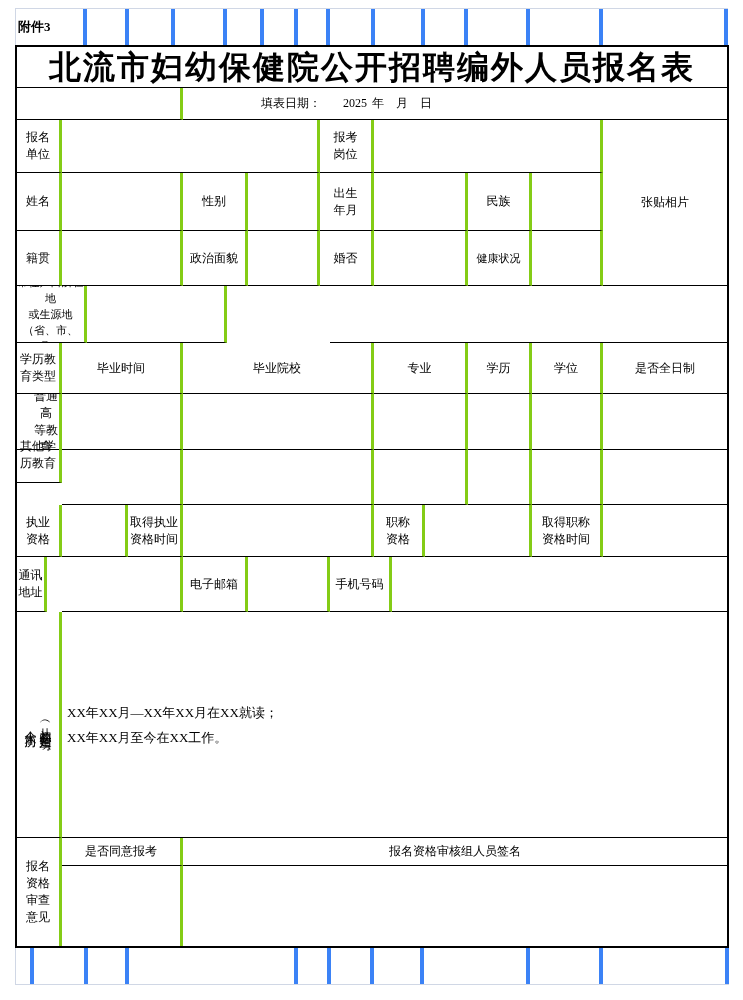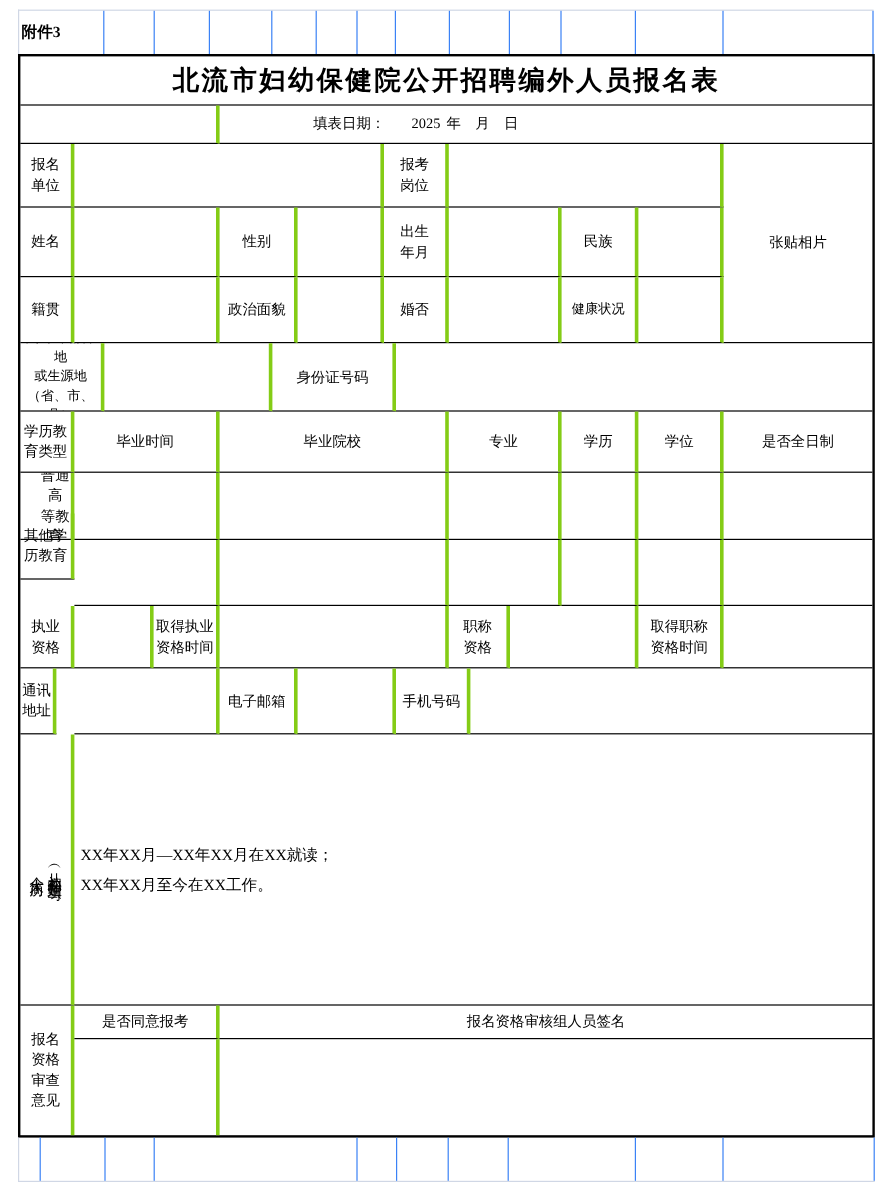--- a/index.html
+++ b/index.html
@@ -2,30 +2,30 @@
 <html><head>
 <meta charset="utf-8">
 <style>
   html,body{margin:0;padding:0;background:#ffffff;}
   #page{position:relative;width:743px;height:1000px;background:#fff;overflow:hidden;
         font-family:"Liberation Serif","DejaVu Serif",serif;color:#000;}
   
   .gridrow{position:absolute;display:flex;box-sizing:border-box;}
   .gridrow.top{border-top:1px solid #d0d7e5;border-left:1px solid #d0d7e5;}
   .gridrow.bottom{border-bottom:1px solid #d0d7e5;border-left:1px solid #d0d7e5;}
-  .gcell{box-sizing:border-box;border-right:1px solid #3b82f6;height:100%;}
+  .gcell{box-sizing:border-box;border-right:4px solid #3b82f6;height:100%;}
   .gridrow.top .gcell{border-bottom:none;}
   
   #formtable{position:absolute;left:15px;top:45px;width:714px;height:903px;
              border:2px solid #000;box-sizing:border-box;}
   .c{position:absolute;box-sizing:border-box;display:flex;align-items:center;justify-content:center;
      text-align:center;font-size:12px;line-height:17px;white-space:pre-line;overflow:hidden;}
   .br{border-right:3px solid #84cc16;}
   .bb{border-bottom:1px solid #000;}
-  .title-cell{font-size:22px;font-weight:bold;letter-spacing:2px;line-height:1.2;}
+  .title-cell{font-size:32px;font-weight:bold;letter-spacing:2px;line-height:1.2;}
   .date-cell{justify-content:flex-start;padding-left:78px;}
   .date-cell span{display:inline-block;}
   .small{font-size:11px;line-height:16px;}
   .resume-content{justify-content:flex-start;text-align:left;padding-left:5px;
                   font-size:13px;line-height:25px;}
   .vlabel{display:flex;flex-direction:row;align-items:center;justify-content:center;gap:1px;}
   .vtext{writing-mode:vertical-lr;text-orientation:mixed;font-size:12px;letter-spacing:2px;line-height:14px;}
   .attach{font-weight:bold;font-size:13px;display:flex;align-items:center;padding-left:2px;
           box-sizing:border-box;}
 </style>
@@ -88,21 +88,20 @@
     <div class="c br bb" style="left:231px;top:184px;width:72px;height:55px;"></div>
     <div class="c br bb" style="left:303px;top:184px;width:54px;height:55px;">婚否</div>
     <div class="c br bb" style="left:357px;top:184px;width:94px;height:55px;"></div>
     <div class="c br bb small" style="left:451px;top:184px;width:64px;height:55px;">健康状况</div>
     <div class="c br bb" style="left:515px;top:184px;width:71px;height:55px;"></div>
 
     <div class="c br bb small" style="left:0;top:239px;width:70px;height:57px;">常住户口所在地
 或生源地
 （省、市、县）</div>
     <div class="c br bb" style="left:70px;top:239px;width:140px;height:57px;"></div>
-    <div class="c br bb" style="left:210px;top:239px;width:103px;height:57px;">身份证号码</div>
     <div class="c bb" style="left:313px;top:239px;width:397px;height:57px;"></div>
 
     <div class="c br bb" style="left:0;top:296px;width:45px;height:51px;">学历教
 育类型</div>
     <div class="c br bb" style="left:45px;top:296px;width:121px;height:51px;">毕业时间</div>
     <div class="c br bb" style="left:166px;top:296px;width:191px;height:51px;">毕业院校</div>
     <div class="c br bb" style="left:357px;top:296px;width:94px;height:51px;">专业</div>
     <div class="c br bb" style="left:451px;top:296px;width:64px;height:51px;text-align:center;">学历</div>
     <div class="c br bb" style="left:515px;top:296px;width:71px;height:51px;">学位</div>
     <div class="c bb" style="left:586px;top:296px;width:124px;height:51px;">是否全日制</div>

